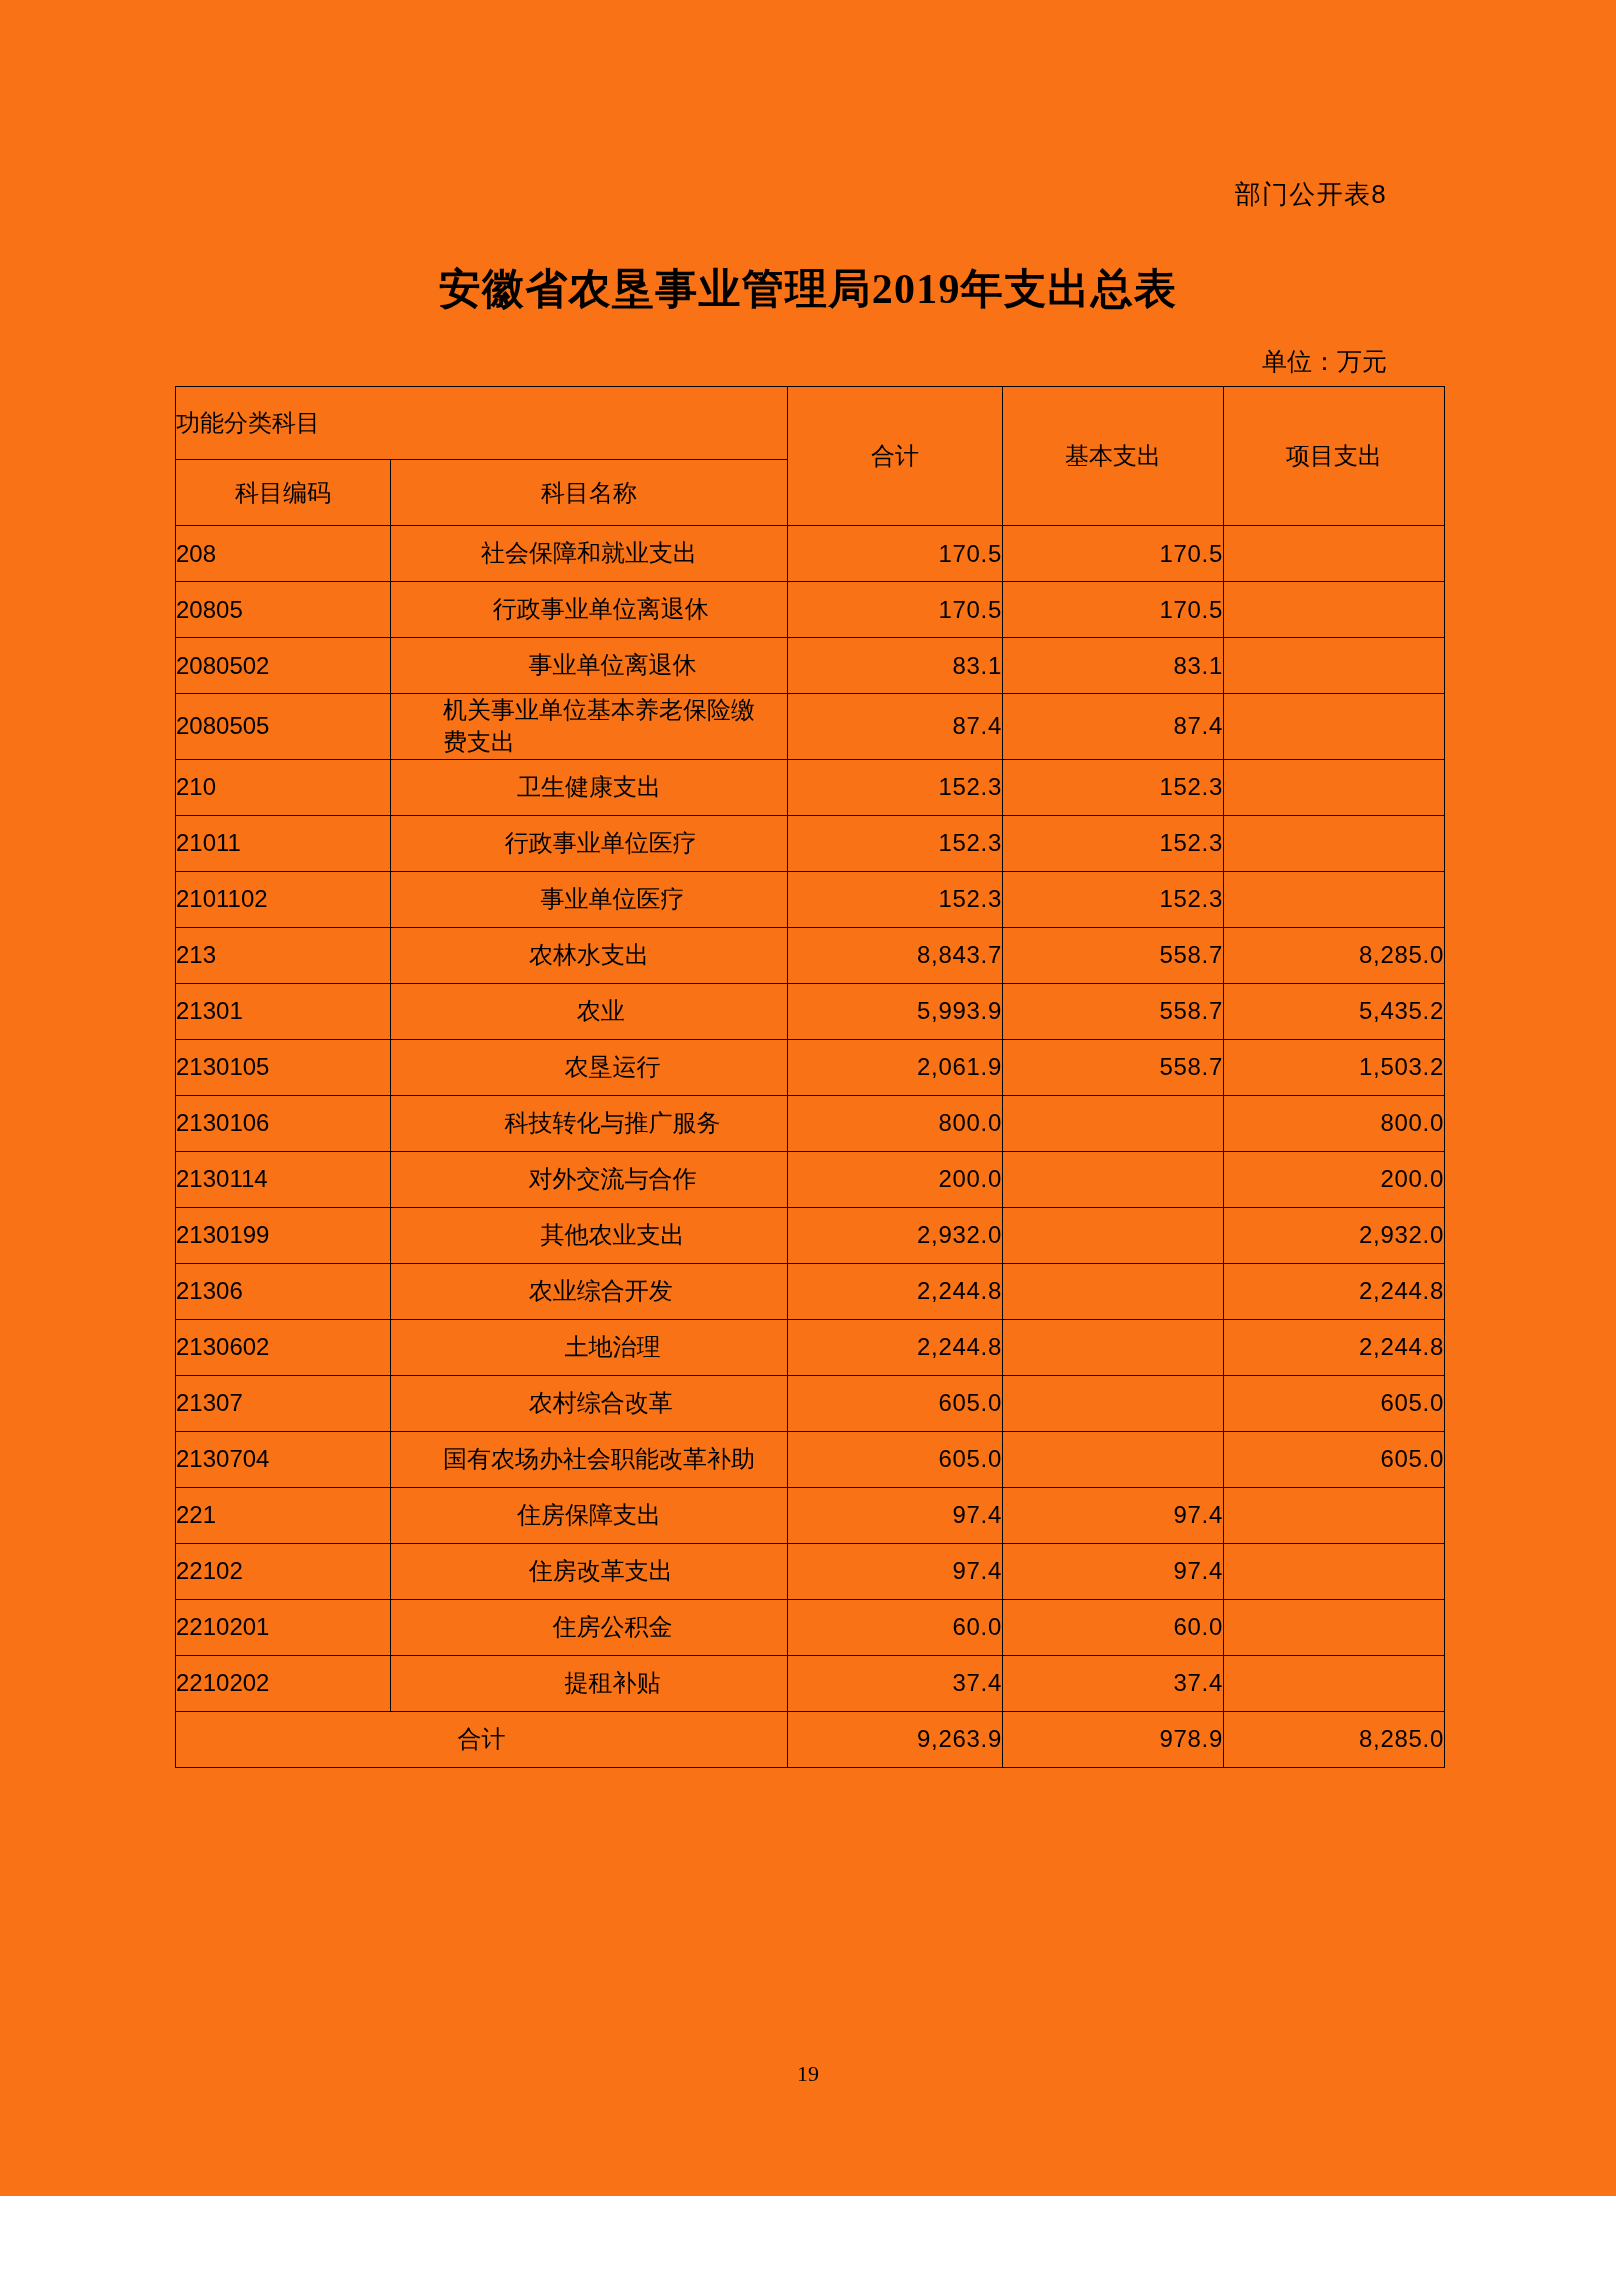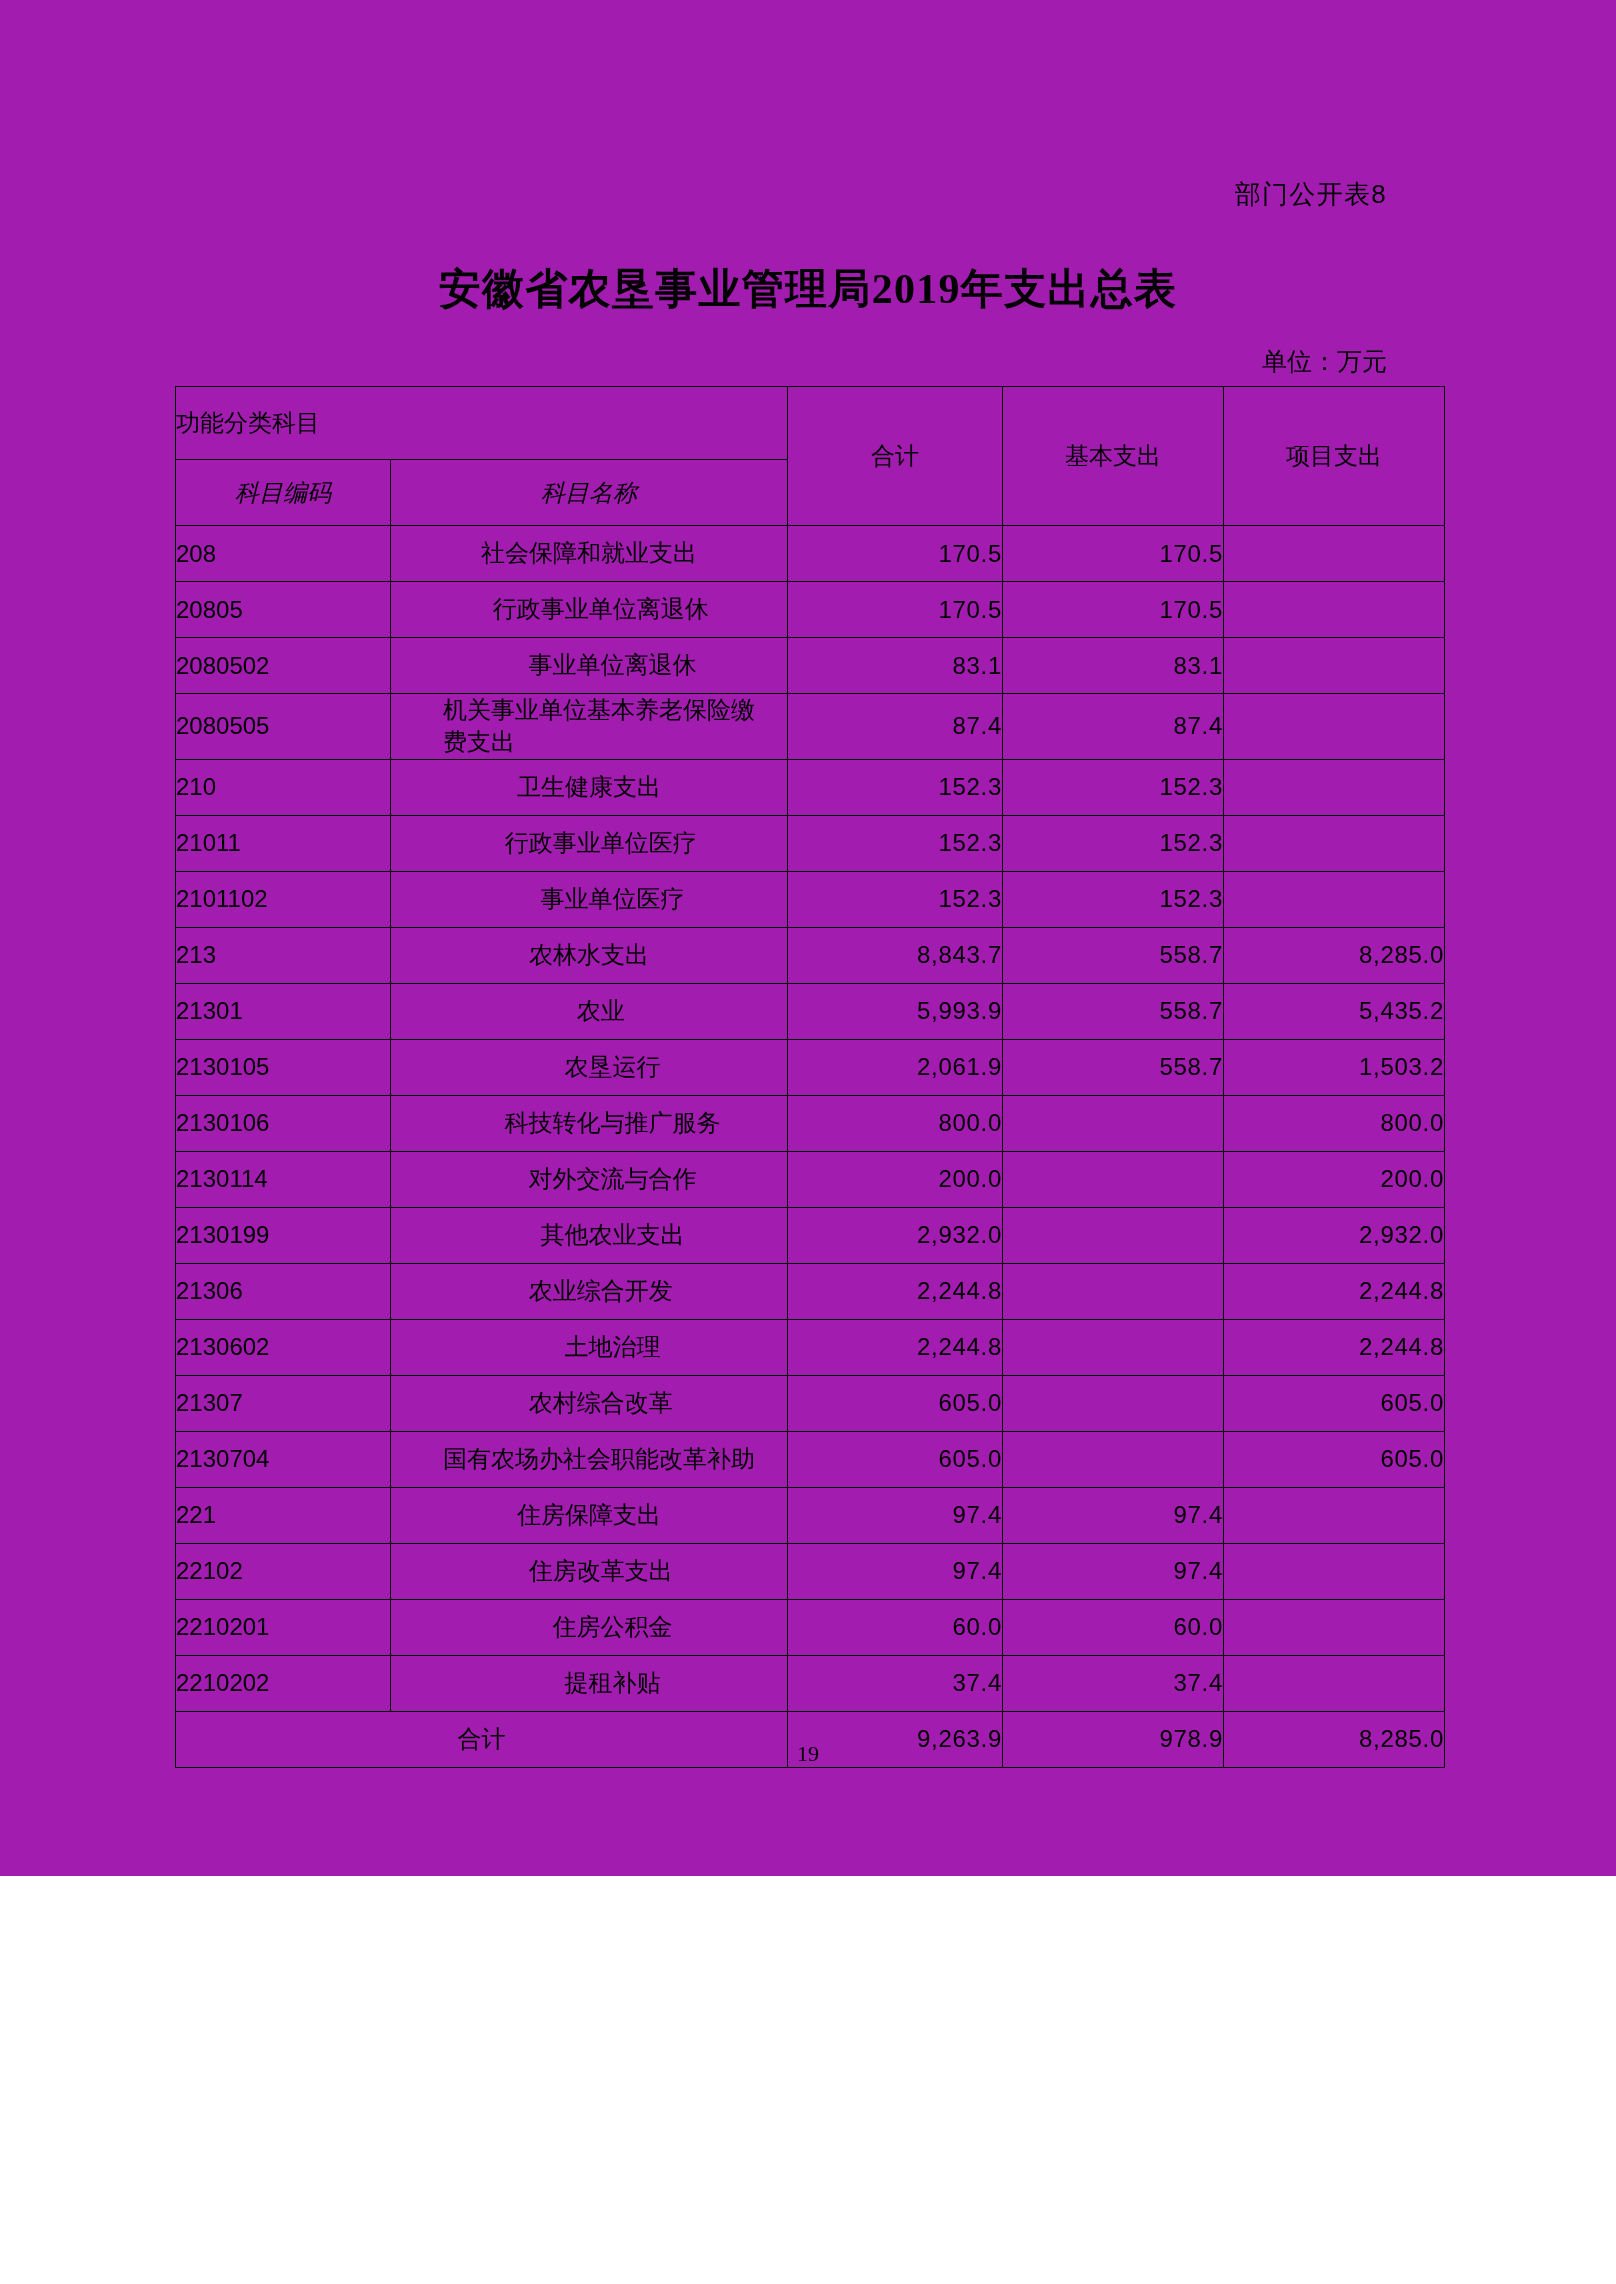--- a/index.html
+++ b/index.html
@@ -6,23 +6,23 @@
     margin: 0;
     padding: 0;
     background: #ffffff;
   }
   body {
     font-family: "Liberation Serif", "DejaVu Serif", serif;
     color: #000000;
   }
   .page {
     width: 1616px;
-    height: 1876px;
+    height: 2196px;
     position: relative;
-    background: #a21caf;
+    background: #f97316;
     box-sizing: border-box;
     padding: 0;
     overflow: hidden;
   }
   .header-right {
     position: absolute;
     top: 177px;
     right: 229px;
     font-size: 26px;
     font-family: "Liberation Sans", sans-serif;
@@ -65,21 +65,20 @@
     vertical-align: middle;
   }
   .h-group {
     text-align: left;
     height: 72px;
     font-size: 26px;
   }
   .h-sub {
     height: 65px;
     font-size: 26px;
-    font-style: italic;
   }
   .h-amt {
     text-align: center;
     font-size: 26px;
   }
   td.code {
     height: 55px;
     padding-left: 15.6px;
     text-align: left;
     white-space: nowrap;

